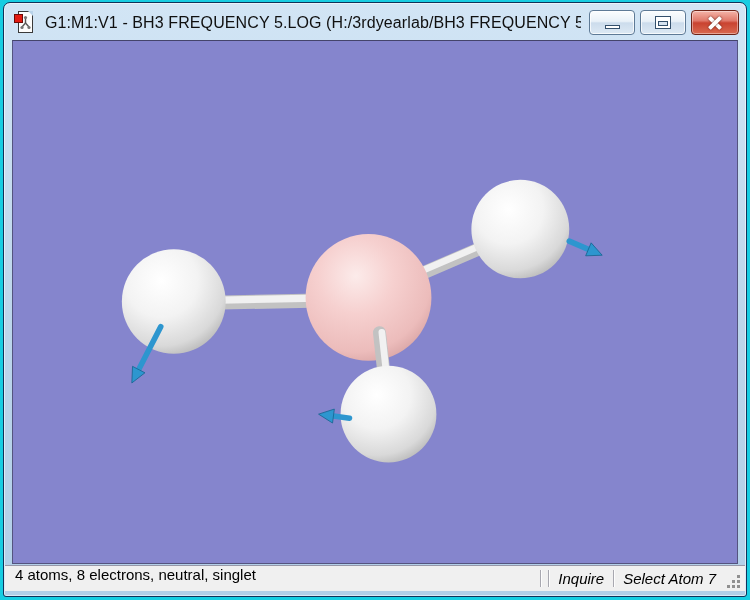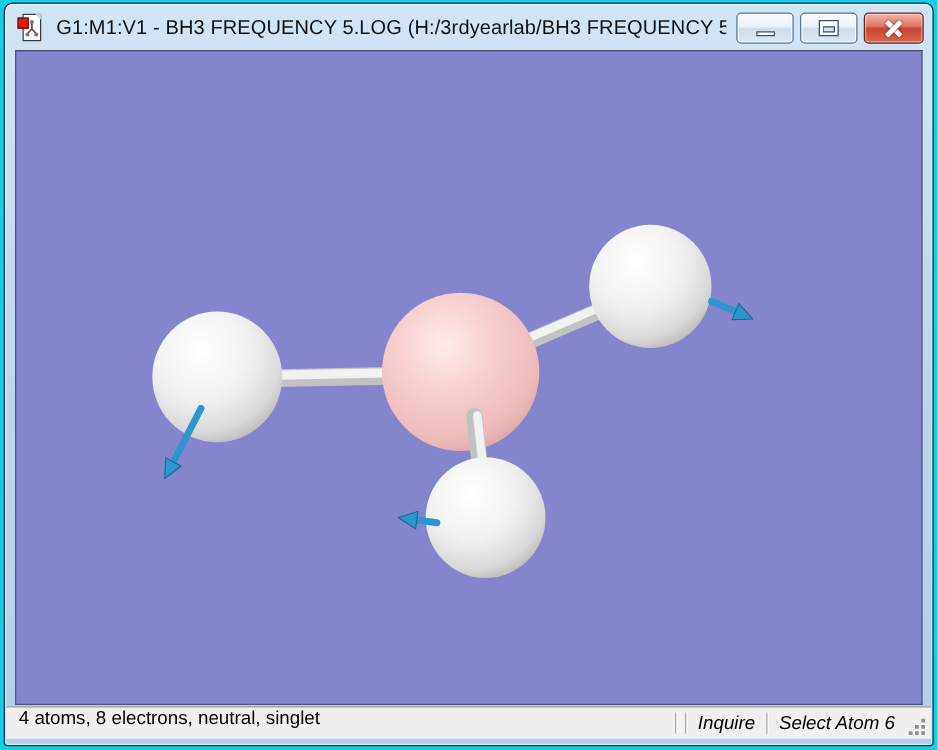--- a/index.html
+++ b/index.html
@@ -174,19 +174,19 @@
         </svg>
     </div>
 
     <div class="statusbar">
       <span class="status-left">4 atoms, 8 electrons, neutral, singlet</span>
       <div class="status-right">
         <span class="sep gap"></span>
         <span class="sep"></span>
         <span class="status-pane">Inquire</span>
         <span class="sep"></span>
-        <span class="status-pane">Select Atom 6</span>
+        <span class="status-pane">Select Atom 7</span>
         <span class="grip"></span>
       </div>
     </div>
 
   </div>
 </div>
 
 </body></html>

